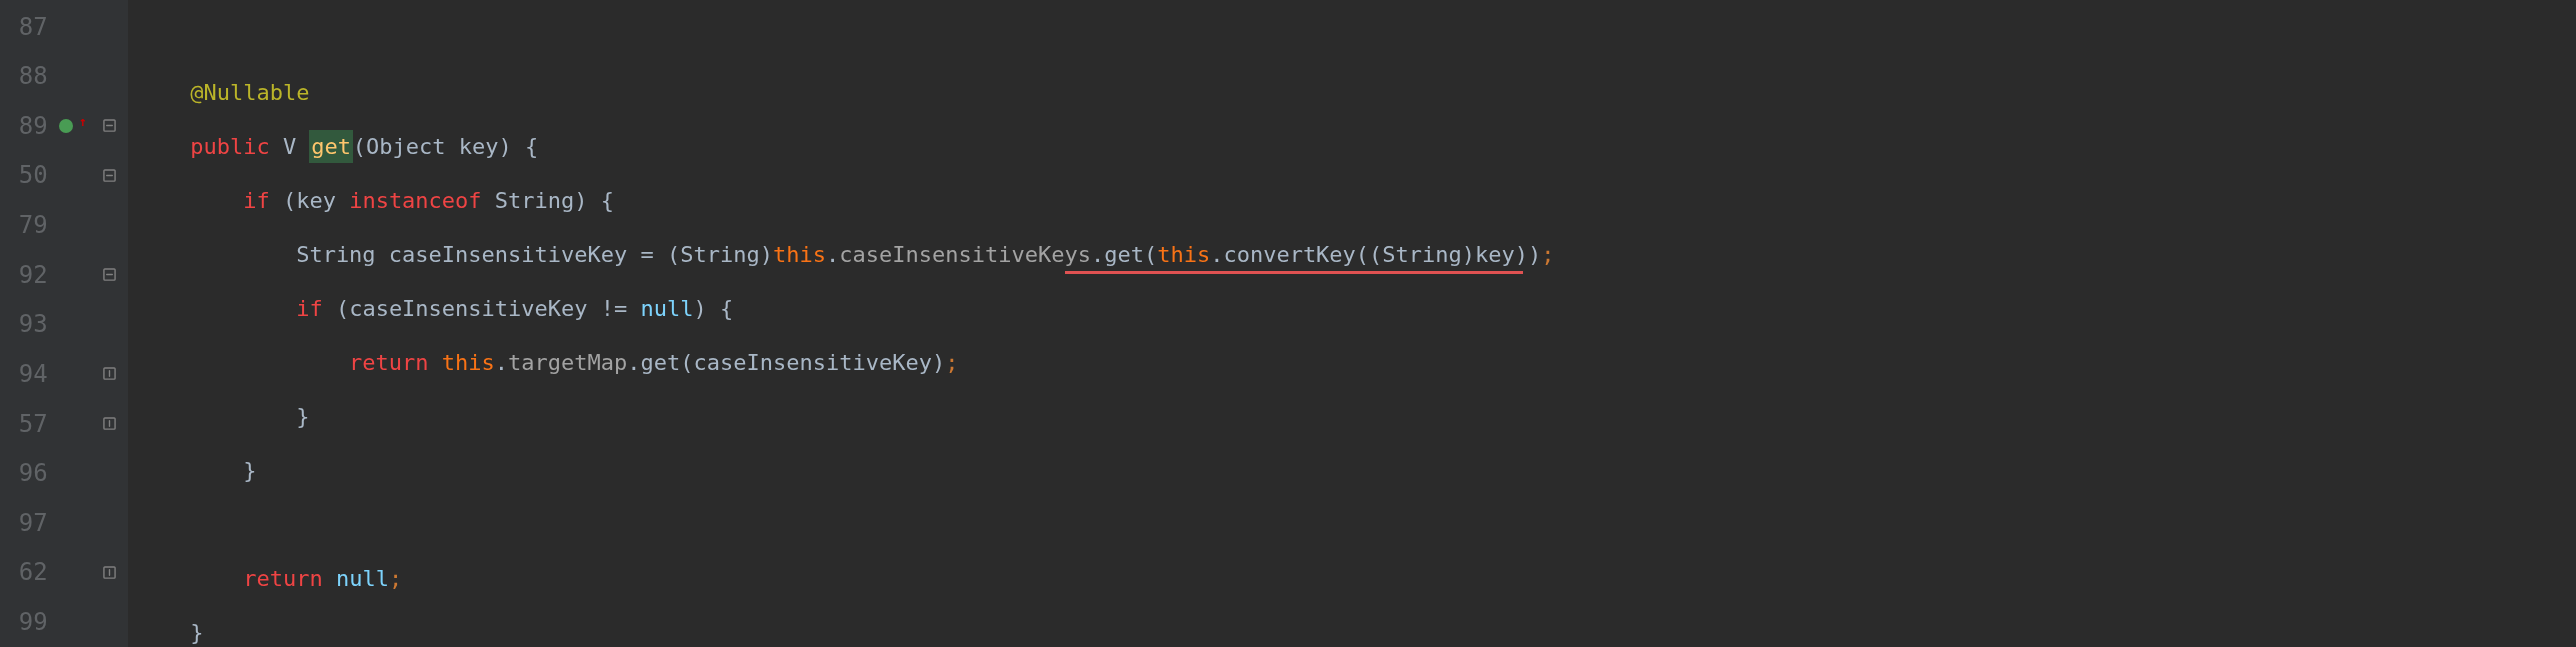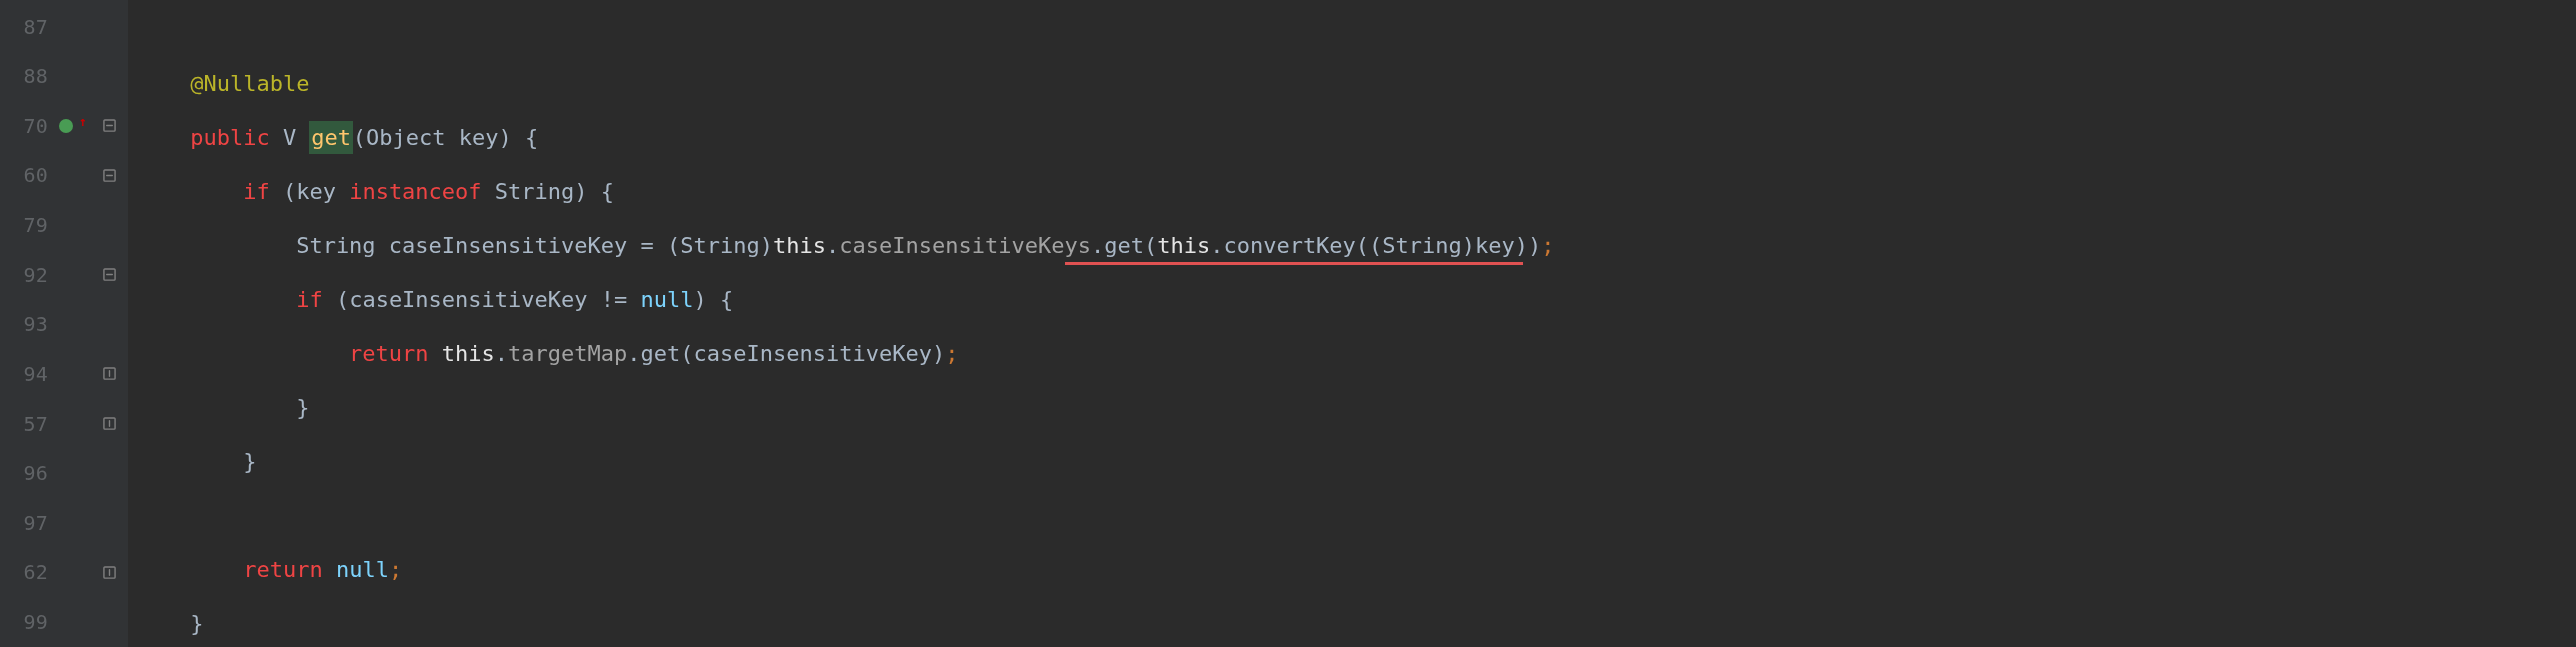--- a/index.html
+++ b/index.html
@@ -27,21 +27,21 @@
     .gutter-row {
       display: flex;
       align-items: center;
       height: 54px;
       position: relative;
     }
     .line-num {
       width: 55px;
       text-align: right;
       color: #606366;
-      font-size: 20px;
+      font-size: 24px;
       padding-right: 7.3px;
     }
     .marker {
       width: 22px;
       display: flex;
       align-items: center;
       justify-content: center;
     }
     .marker-green {
       width: 14.7px;
@@ -70,38 +70,38 @@
     .fold svg {
       width: 13px;
       height: 13px;
       stroke: #808080;
       fill: none;
       stroke-width: 1.5;
     }
     .code-area {
       flex: 1;
       background: #2b2b2b;
-      padding-top: 2px;
+      padding-top: 11px;
       padding-left: 9.2px;
       position: relative;
     }
     .code-line {
       height: 54px;
       display: flex;
       align-items: center;
       white-space: pre;
       position: relative;
     }
     .tok-annotation { color: #bbb529; }
     .tok-keyword { color: #ef4444; }
     .tok-type { color: #a9b7c6; }
     .tok-method-hl { color: #ffc66d; background: #32593d; padding: 0 1.8px; }
     .tok-paren { color: #a9b7c6; }
     .tok-param { color: #a9b7c6; }
-    .tok-this { color: #e5e5e5; text-align: right; }
+    .tok-this { color: #f97316; text-align: right; }
     .tok-field { color: #a3a3a3; }
     .tok-null { color: #7dd3fc; }
     .tok-default { color: #a9b7c6; }
     .tok-semi { color: #cc7832; }
     .tok-op { color: #a9b7c6; }
     
     .underline-red {
       position: absolute;
       height: 2.8px;
       background: #e05252;
@@ -121,34 +121,34 @@
 
 <div class="editor">
   <div class="gutter">
     <div class="gutter-row">
       <div class="line-num">87</div>
     </div>
     <div class="gutter-row">
       <div class="line-num">88</div>
     </div>
     <div class="gutter-row">
-      <div class="line-num">70</div>
+      <div class="line-num">89</div>
       <div class="marker">
           <div class="marker-green"></div>
         </div>
       <span class="marker-red-arrow">↑</span>
       <div class="fold">
         <svg viewBox="0 0 14 14">
             <rect x="1" y="1" width="12" height="12" rx="1"></rect>
             <path d="M4 7h6" stroke-linecap="round"></path>
           </svg>
       </div>
     </div>
     <div class="gutter-row">
-      <div class="line-num">60</div>
+      <div class="line-num">50</div>
       <div class="fold">
         <svg viewBox="0 0 14 14">
             <rect x="1" y="1" width="12" height="12" rx="1"></rect>
             <path d="M4 7h6" stroke-linecap="round"></path>
           </svg>
       </div>
     </div>
     <div class="gutter-row">
       <div class="line-num">79</div>
     </div>

